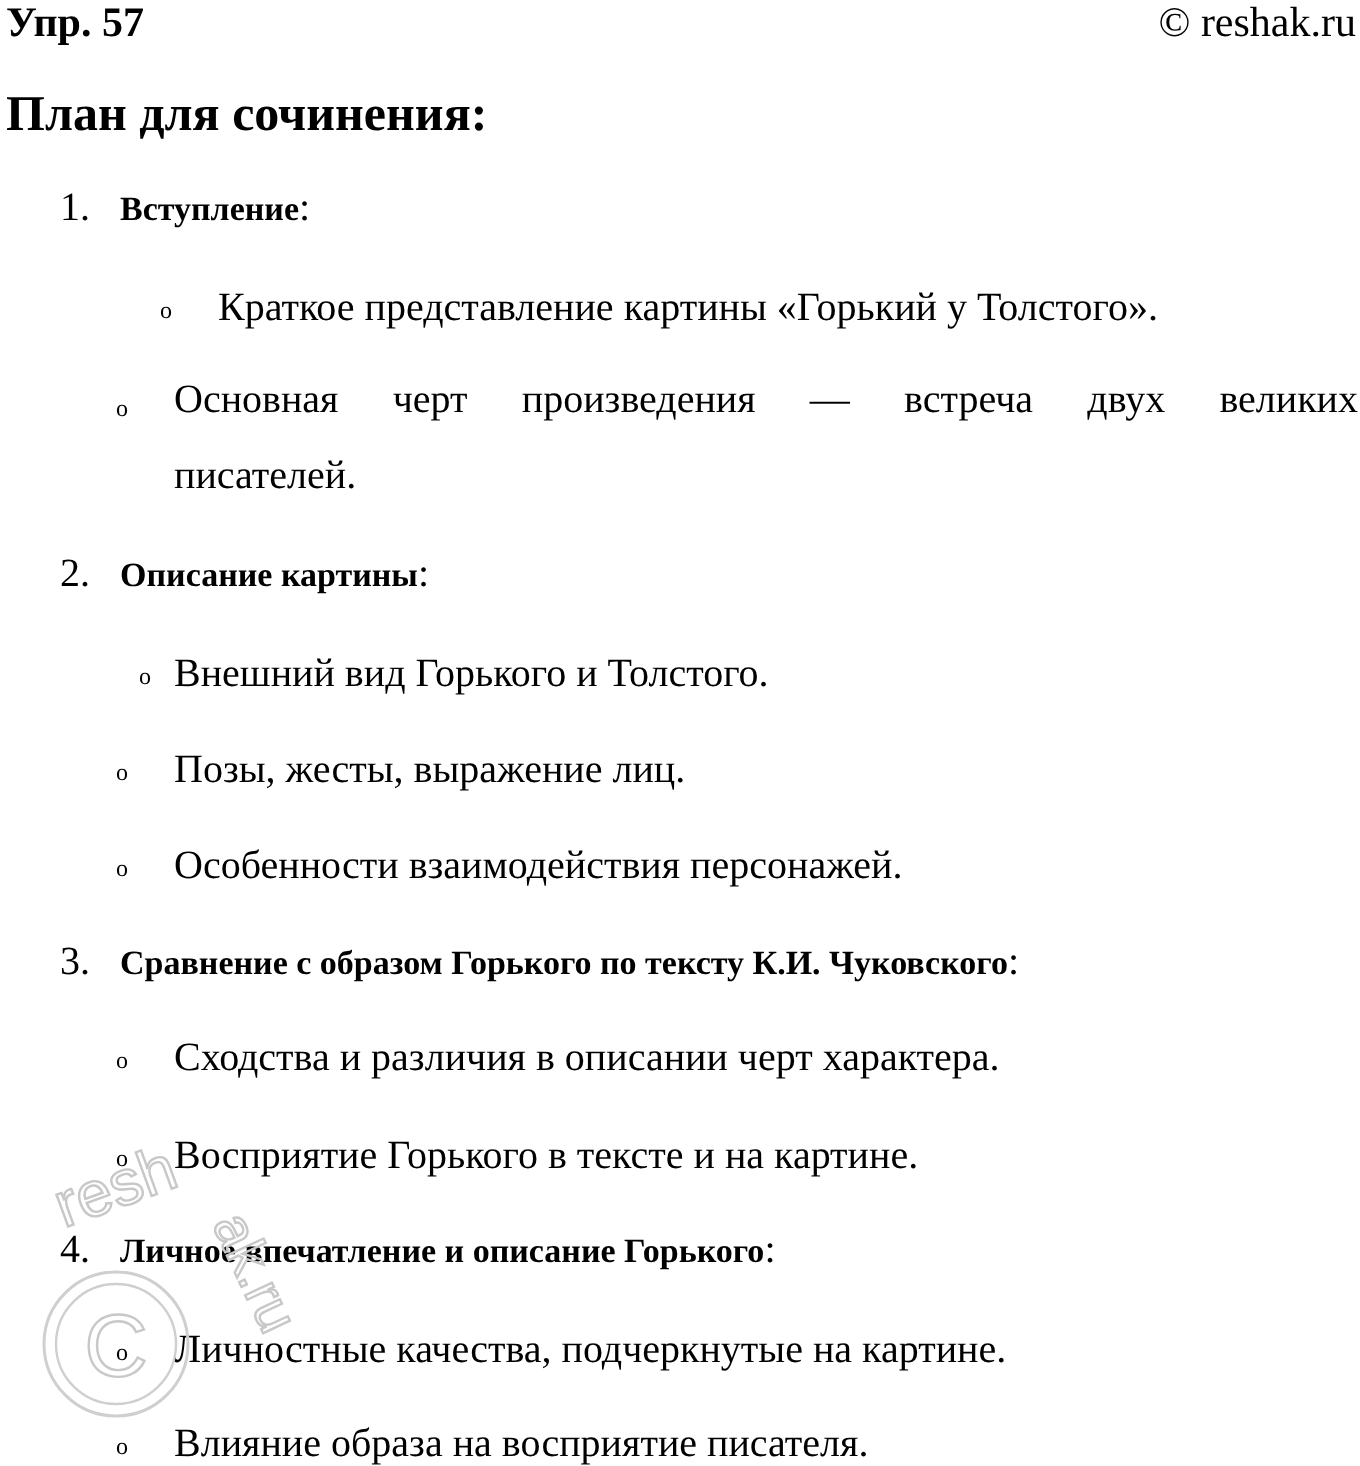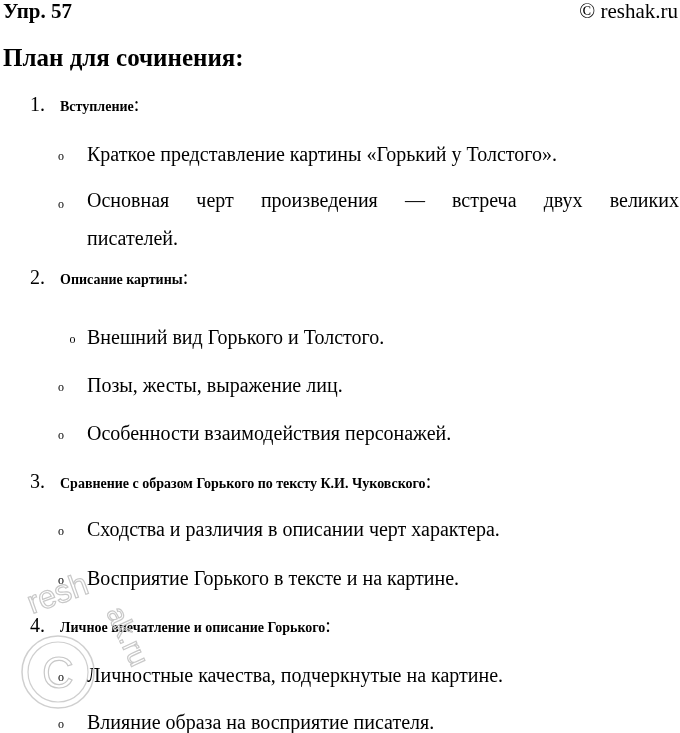--- a/index.html
+++ b/index.html
@@ -46,21 +46,21 @@
     }
     .num-item {
       left: 30px;
     }
     .num-item .num {
       display: inline-block;
       width: 30px;
     }
     .num-item .label {
       font-weight: bold;
-      font-size: 14px;
+      font-size: 17px;
     }
     .bullet-item {
       left: 58px;
     }
     .bullet-item .dot {
       display: inline-block;
       width: 29px;
       font-size: 12px;
       vertical-align: 1px;
     }
@@ -84,36 +84,36 @@
 <body>
 
 <div class="header-ex">Упр. 57</div>
 <div class="header-copy">© reshak.ru</div>
 
 <div class="plan-title">План для сочинения:</div>
 
 <div class="line num-item" style="top:91px;">
   <span class="num">1.</span><span class="label">Вступление</span><span>:</span>
 </div>
-<div class="line bullet-item" style="top:141px;">
+<div class="line bullet-item" style="top:141px;margin-left:22px;">
   <span class="dot">o</span><span>Краткое представление картины «Горький у Толстого».</span>
 </div>
 <div class="line" style="left:58px; top:191px; font-size:12px;"><span>o</span></div>
 <div class="line justify-line" style="top:187px;">
   <span>Основная</span>
   <span>черт</span>
   <span>произведения</span>
   <span>—</span>
   <span>встреча</span>
   <span>двух</span>
   <span>великих</span>
 </div>
 <div class="line" style="left:87px; top:225px;">писателей.</div>
 
-<div class="line num-item" style="top:264px;">
+<div class="line num-item" style="top:274px;">
   <span class="num">2.</span><span class="label">Описание картины</span><span>:</span>
 </div>
 <div class="line bullet-item" style="top:324px;text-align:center;">
   <span class="dot">o</span><span>Внешний вид Горького и Толстого.</span>
 </div>
 <div class="line bullet-item" style="top:372px;">
   <span class="dot">o</span><span>Позы, жесты, выражение лиц.</span>
 </div>
 <div class="line bullet-item" style="top:420px;">
   <span class="dot">o</span><span>Особенности взаимодействия персонажей.</span>

